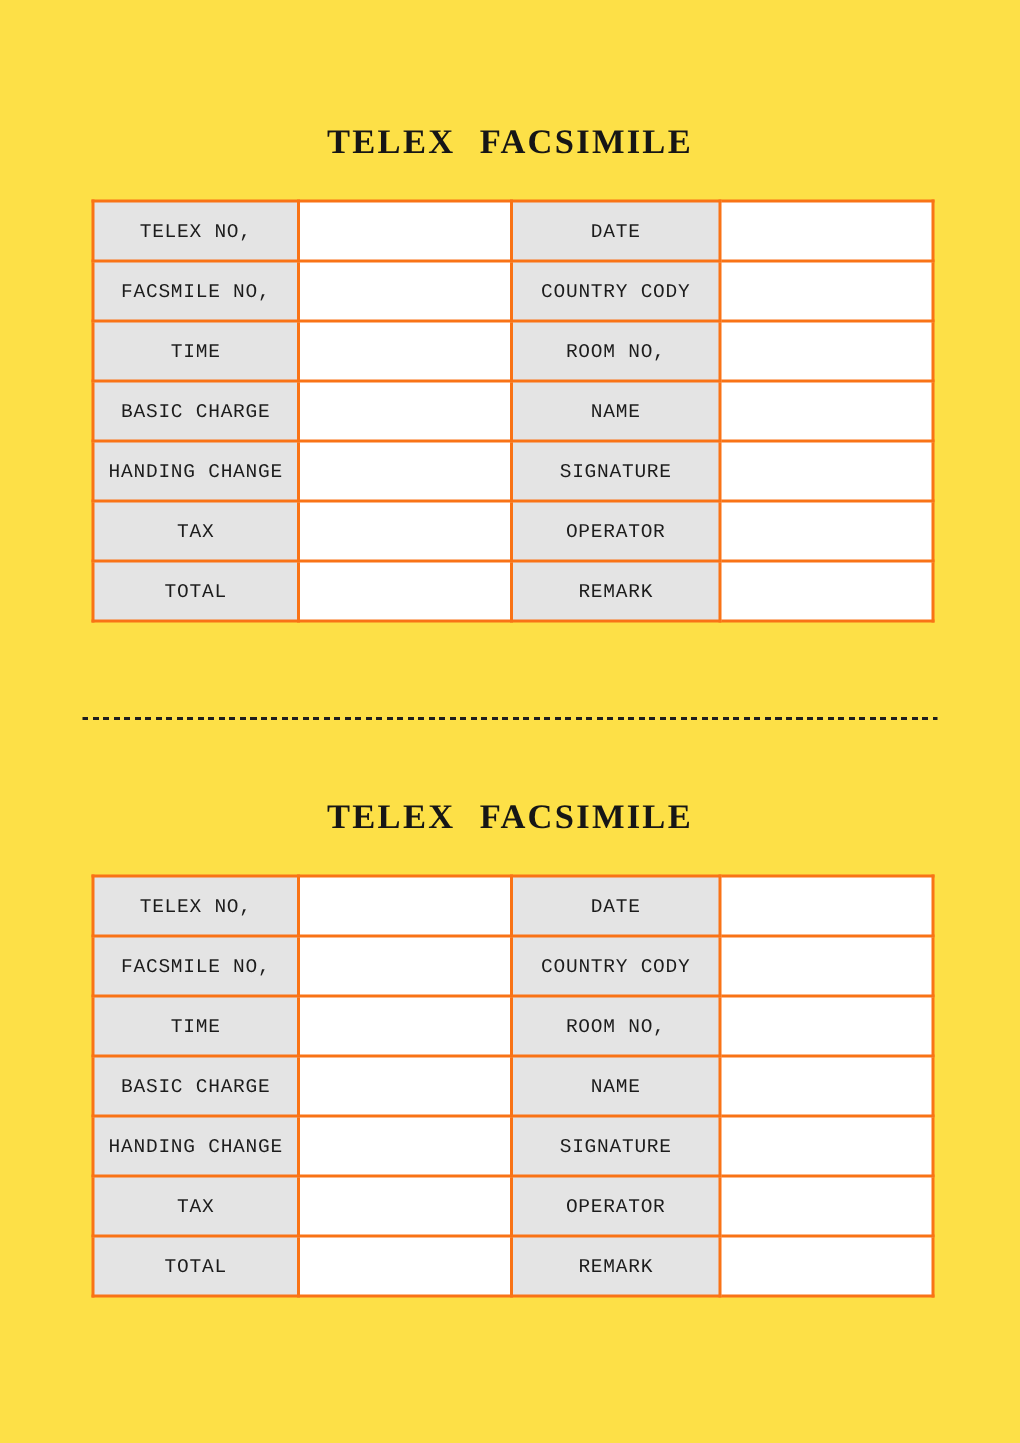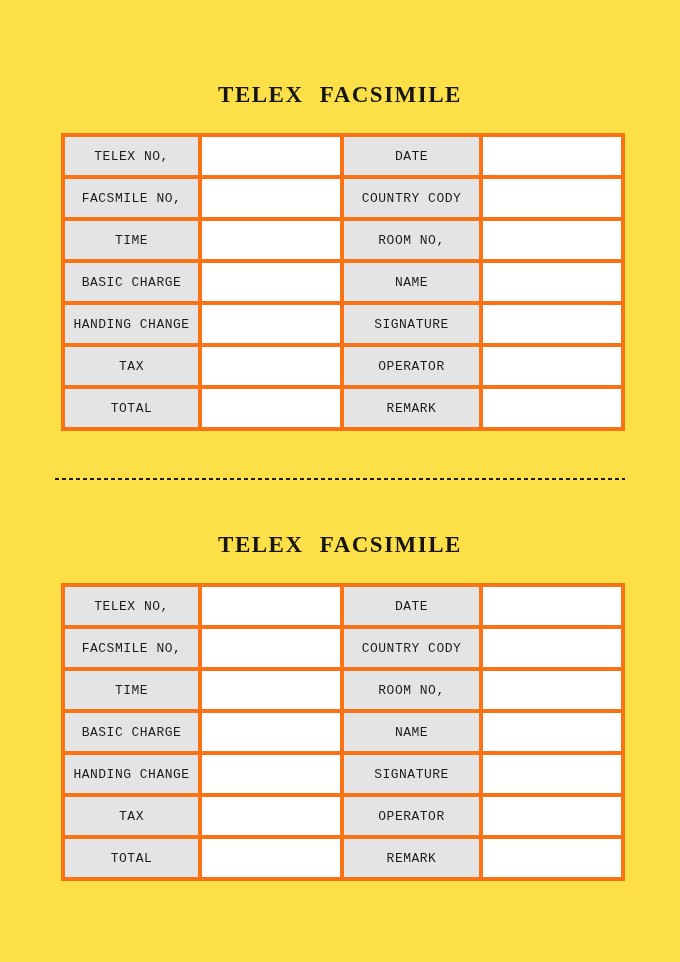--- a/index.html
+++ b/index.html
@@ -38,21 +38,21 @@
     left: 61px;
     width: 560px;
     border-collapse: collapse;
     table-layout: fixed;
     border: 2px solid #3e3e3e;
   }
   #table-1 { top: 133px; }
   #table-2 { top: 583px; }
 
   .form-table td {
-    border: 4px solid #f97316;
+    border: 2px solid #f97316;
     height: 38px;
     padding: 0;
     vertical-align: middle;
   }
   .form-table td.label {
     background: #e4e4e4;
     text-align: center;
     font-family: "Liberation Mono", monospace;
     font-size: 13px;
     letter-spacing: 0.5px;

